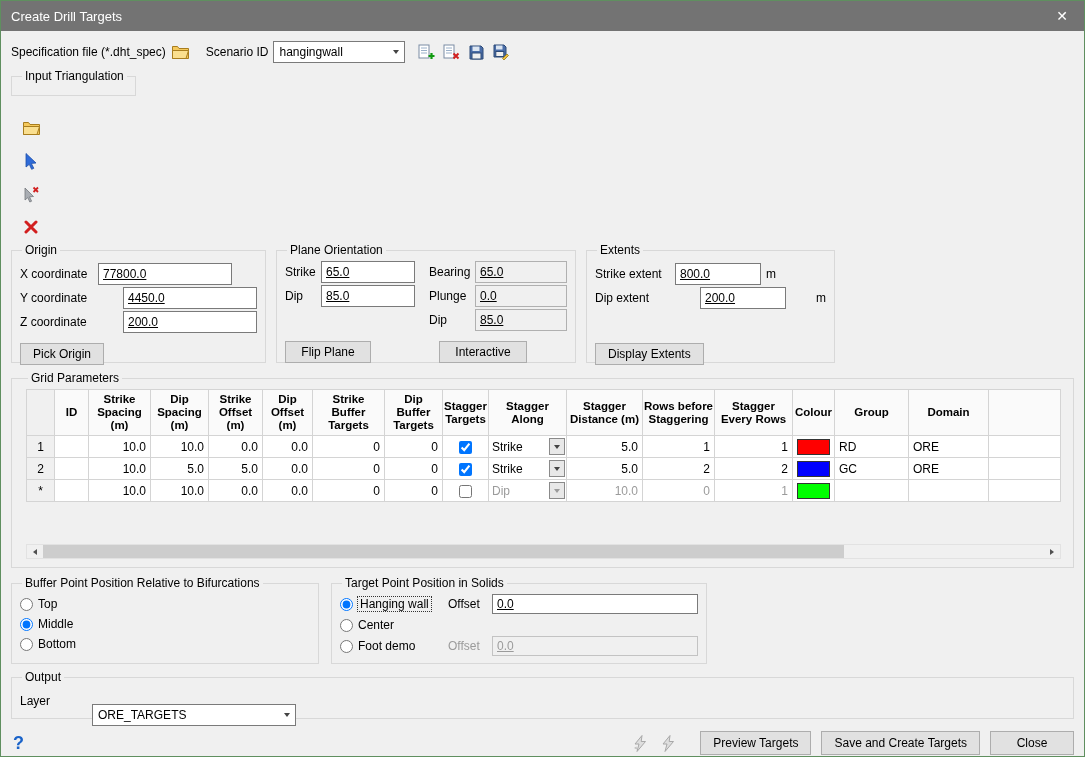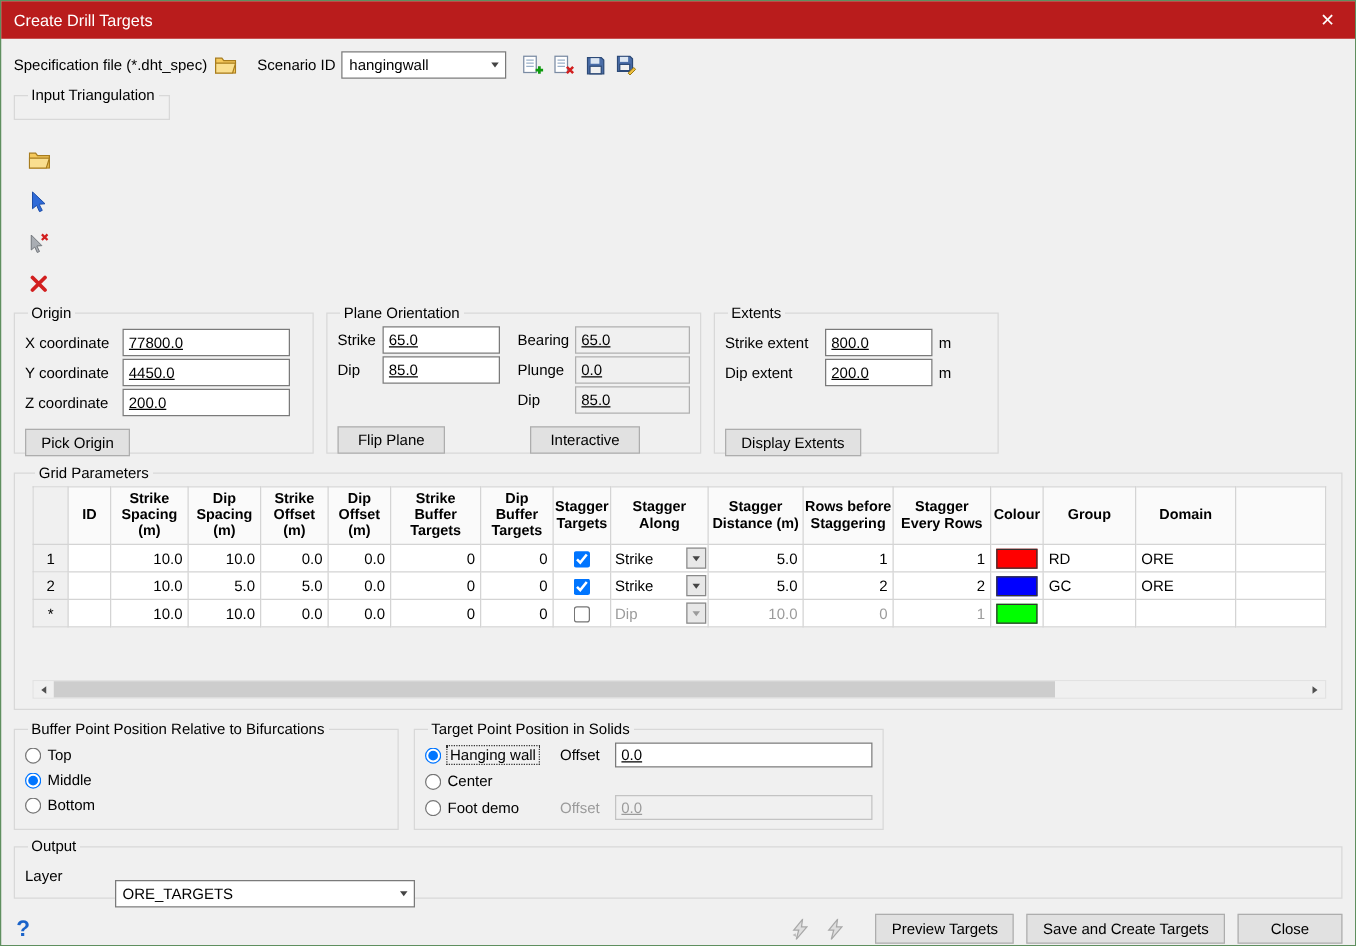--- a/index.html
+++ b/index.html
@@ -39,21 +39,21 @@
 
   .tri-block { display:flex; align-items:flex-start; margin-bottom:6px;flex-direction:column; }
   .tri-field { flex:1; height:152px; }
   .listbox { background:#fff; border:1px solid #8a8a8a; height:126px; padding:8px 12px; overflow:hidden; }
   .listbox .item { margin-top:10px; }
   .tool-col { width:40px; display:flex; flex-direction:column; align-items:center; gap:13px; padding-top:22px; }
 
   .mid-row { display:flex; gap:10px; margin-bottom:8px; }
   .mid-row fieldset { height:120px; }
   .frow { display:flex; align-items:center; margin-top:2px; height:22px; }
-  .frow + .frow { margin-top:2px; }
+  .frow + .frow { margin-top:2px;gap:25px; }
 
   .origin-f { width:240px; }
   .origin-f .flabel { width:78px; }
   .origin-f .tb { width:134px; }
 
   .plane-f { width:300px; }
   .plane-grid { display:grid; grid-template-columns:36px 94px 14px 46px 92px; row-gap:2px; align-items:center; }
   .plane-grid .tb { width:100%; }
   .plane-btns { display:flex; margin-top:10px; }
   .plane-btns .b1 { width:86px; }
@@ -93,34 +93,34 @@
   .buffer-f { width:308px; }
   .radio-row { display:flex; align-items:center; height:20px; gap:5px; }
   .radio-row input { margin:0; width:13px; height:13px; }
   .target-f { width:376px; }
   .t-grid { display:grid; grid-template-columns:108px 44px 1fr; row-gap:1px; align-items:center; }
   .focus-dotted { outline:1px dotted #333; padding:0 2px; }
   .t-grid .tb { width:100%; height:20px; }
 
   .output-f { margin-bottom:4px; padding-bottom:6px; }
   .output-f .flabel { width:72px; }
-  .layer-combo { width:240px;margin-top:28px; }
+  .layer-combo { width:204px;margin-top:28px; }
   .desc-input { width:288px; }
 
   .footer { display:flex; align-items:center; margin:8px 0 10px 0; gap:10px; }
   .help { color:#1a63c9; font-weight:bold; font-size:18px; margin-left:2px; }
   .spacer { flex:1; }
   .flash-icons { display:flex; gap:8px; margin-right:12px; }
   .close-b { min-width:84px; }
 </style>
 </head>
 <body>
 
 <div class="window">
-  <div class="titlebar" style="background: #b91c1c;">
+  <div class="titlebar" style="background: #737373;">
     <span class="title">Create Drill Targets</span>
     <span class="close">✕</span>
   </div>
 
   <div class="content">
 
     <div class="spec-row">
       <span class="lbl">Specification file (*.dht_spec)</span>
       <span class="icon">
         <svg width="17" height="14" viewBox="0 0 17 14">

